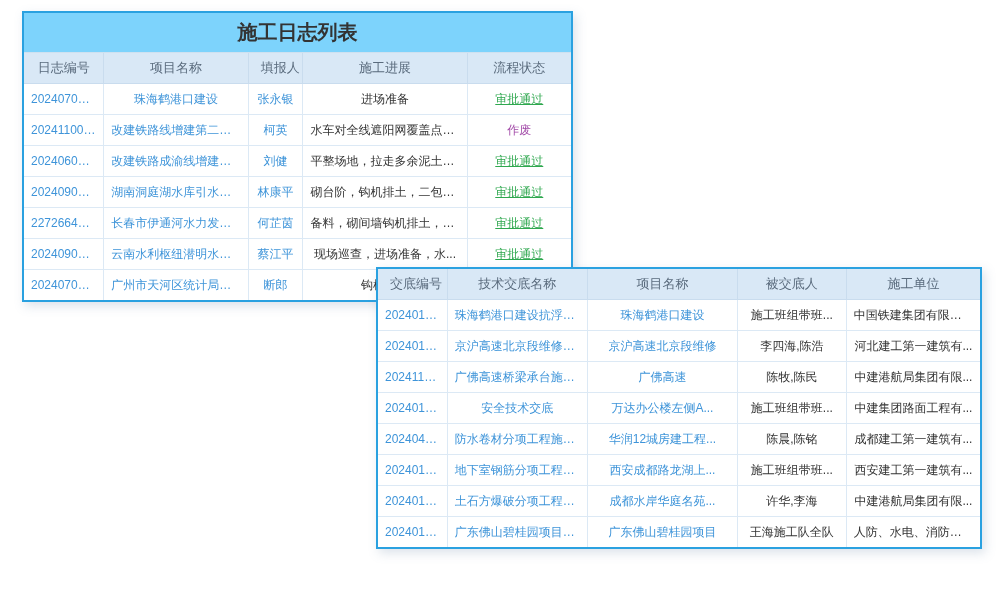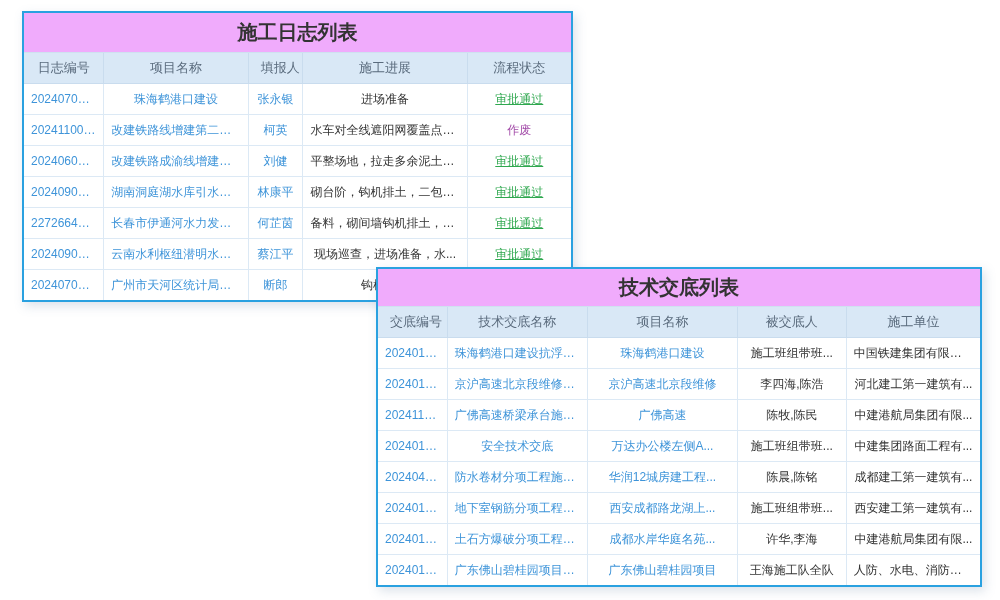--- a/index.html
+++ b/index.html
@@ -12,21 +12,21 @@
   .card {
     position:absolute; background:#ffffff;
     border:2px solid #2aa1e0; box-sizing:border-box;
     box-shadow:3px 4px 10px rgba(110,140,170,0.25);
   }
   #log-card   { left:22px;  top:11px;  width:551px; z-index:1; }
   #disc-card  { left:376px; top:267px; width:606px; z-index:2; }
   .card-title {
     height:39px; line-height:39px; text-align:center;
     font-size:20px; font-weight:bold; color:#333333;
-    background:#f0abfc; border-bottom:1px solid #cfe1f0;
+    background:#7dd3fc; border-bottom:1px solid #cfe1f0;
   }
   #disc-card .card-title { height:37px; line-height:37px; }
   table {
     width:100%; border-collapse:collapse; table-layout:fixed;
     font-size:12px;
   }
   th {
     background:#d9e8f6; color:#5a6b7d; font-weight:normal;
     font-size:13px; height:30px; padding:0 12px;
     border:1px solid #c9dcee; border-top:none;
@@ -124,21 +124,20 @@
         <td class="al link">广州市天河区统计局机房...</td>
         <td class="ac link">断郎</td>
         <td class="al">钩机排土</td>
         <td class="ac"></td>
       </tr>
     </tbody>
   </table>
 </div>
 
 <div class="card" id="disc-card">
-  <div class="card-title">技术交底列表</div>
   <table>
     <colgroup>
         <col class="c1">
         <col class="c2">
         <col class="c3">
         <col class="c4">
         <col class="c5">
       </colgroup>
     <thead>
       <tr>

